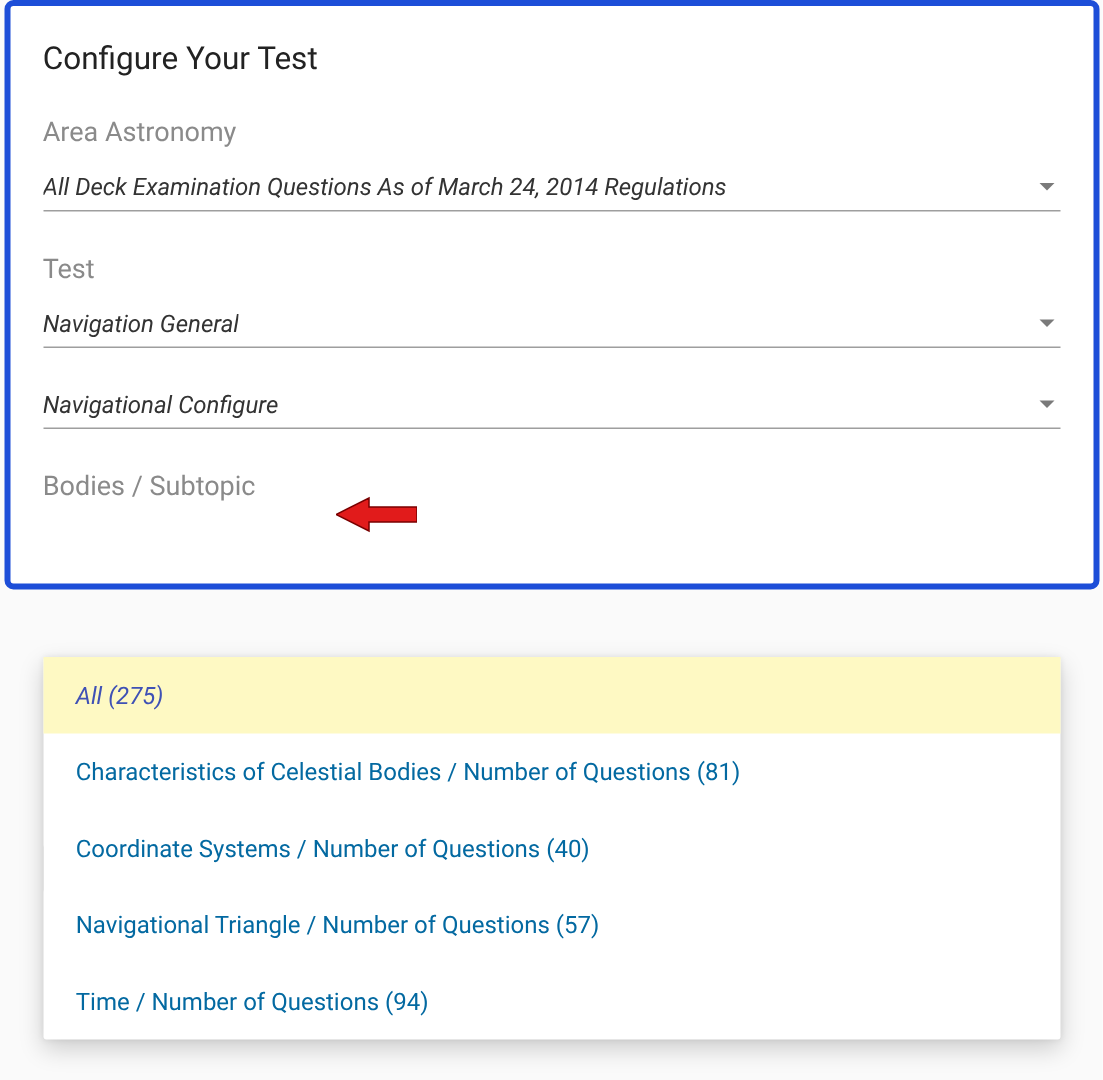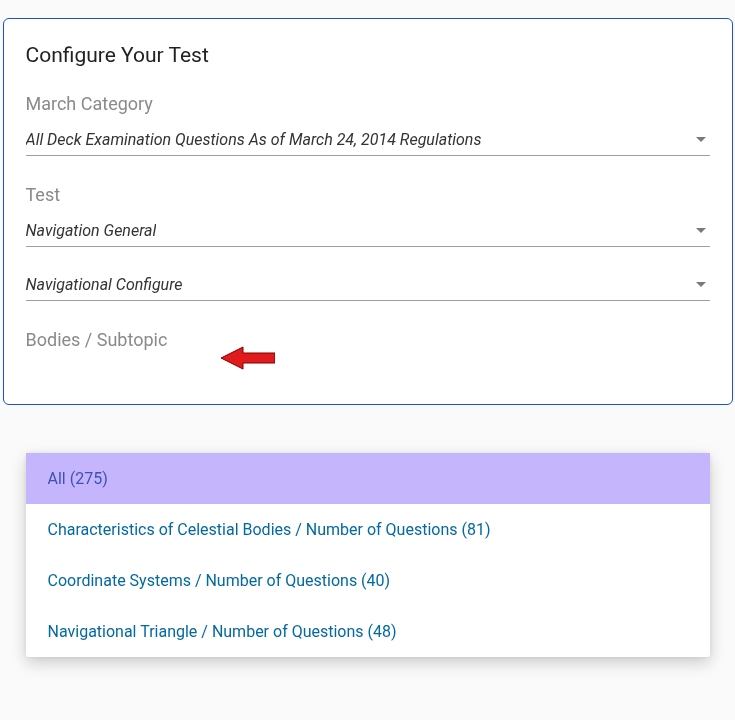--- a/index.html
+++ b/index.html
@@ -5,23 +5,23 @@
     * { box-sizing: border-box; margin: 0; padding: 0; }
     body {
       font-family: Roboto, "Helvetica Neue", Arial, sans-serif;
       background: #fafafa;
       width: 735px;
       height: 720px;
       position: relative;
     }
     .card {
       width: 730px;
-      margin: 18px auto 0;
+      margin: 0 auto 0;
       background: #fff;
-      border: 1px solid #1d4ed8;
+      border: 4px solid #1d4ed8;
       border-radius: 6px;
       padding: 24px 22px 18px 22px;
       position: relative;
     }
     .page-title {
       font-size: 21px;
       color: #222;
       font-weight: 400;
       margin-bottom: 26px;
     }
@@ -75,22 +75,23 @@
       border-radius: 2px;
       z-index: 5;
     }
     .menu-item {
       padding: 16px 22px;
       font-size: 16px;
       color: #0369a1;
       cursor: pointer;
     }
     .menu-item.selected {
-      background: #c4b5fd;
+      background: #fef9c3;
       color: #3f51b5;
+      font-style: italic;
     }
     
     .arrow {
       position: absolute;
       left: 217px;
       top: 326px;
       pointer-events: none;
     }
     .take-test-btn {
       display: inline-block;
@@ -107,21 +108,21 @@
       top: 226px;
     }
   </style>
 </head>
 <body>
 
 <div class="card">
   <h2 class="page-title">Configure Your Test</h2>
 
   <div class="field-group">
-    <span class="field-label">March Category</span>
+    <span class="field-label">Area Astronomy</span>
     <div class="select">
       <span class="select-value">All Deck Examination Questions As of March 24, 2014 Regulations</span>
       <span class="caret"></span>
     </div>
   </div>
 
   <div class="field-group">
     <span class="field-label">Test</span>
     <div class="select">
       <span class="select-value">Navigation General</span>
@@ -140,20 +141,21 @@
     <span class="topic-label">Bodies / Subtopic</span>
   </div>
 
   <button class="take-test-btn">TAKE TEST</button>
 
   
   <div class="menu" id="topic-menu">
       <div class="menu-item selected">All (275)</div>
       <div class="menu-item">Characteristics of Celestial Bodies / Number of Questions (81)</div>
       <div class="menu-item">Coordinate Systems / Number of Questions (40)</div>
-      <div class="menu-item">Navigational Triangle / Number of Questions (48)</div>
+      <div class="menu-item">Navigational Triangle / Number of Questions (57)</div>
+      <div class="menu-item">Time / Number of Questions (94)</div>
     </div>
 
   
   <svg class="arrow" width="54" height="26" viewBox="0 0 54 26">
     <polygon points="0,13 22,2 22,8 54,8 54,18 22,18 22,24" fill="#e11b1b" stroke="#7a0000" stroke-width="1"></polygon>
   </svg>
 </div>
 
 </body></html>

